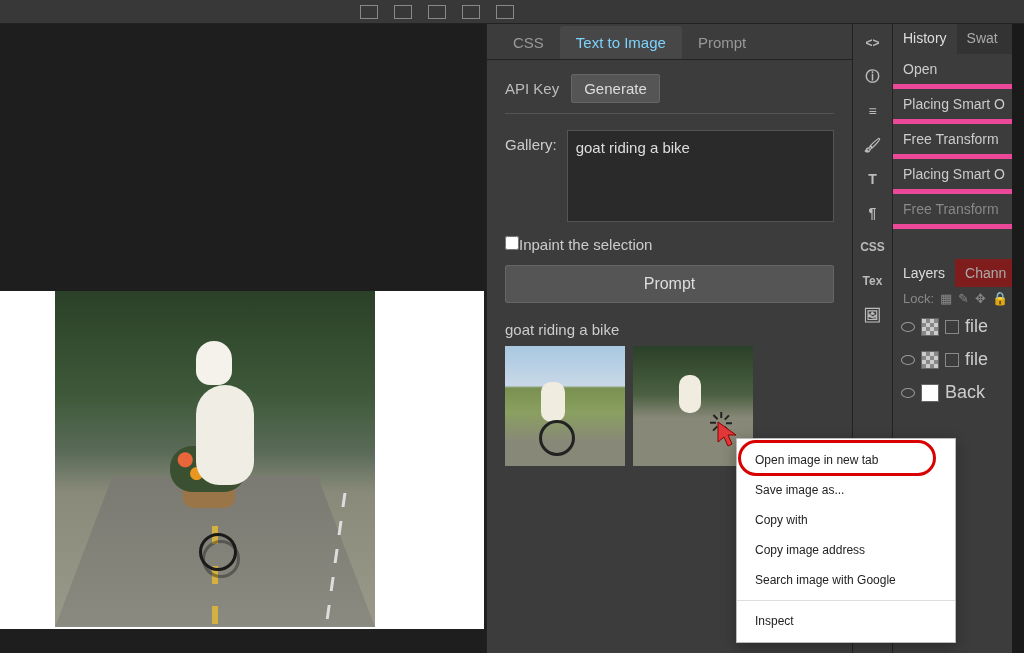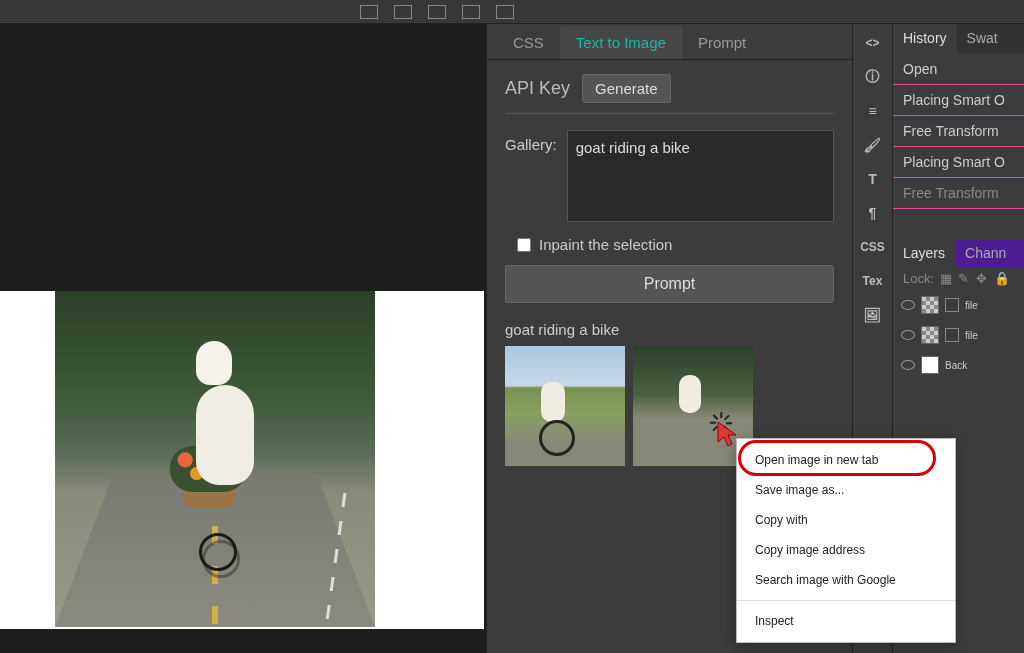--- a/index.html
+++ b/index.html
@@ -20,57 +20,57 @@
 .goat-head { position: absolute; left: 44%; top: 15%; width: 36px; height: 44px; background: #f4f2ea; border-radius: 18px 18px 14px 14px; }
 .flowers { position: absolute; left: 36%; top: 46%; width: 76px; height: 46px; border-radius: 22px; background: radial-gradient(circle at 20% 30%, #e8663a 0 7px, transparent 8px), radial-gradient(circle at 50% 20%, #4a7bc8 0 6px, transparent 7px), radial-gradient(circle at 75% 35%, #d84818 0 7px, transparent 8px), radial-gradient(circle at 35% 60%, #e89820 0 6px, transparent 7px), radial-gradient(circle at 60% 65%, #6aa852 0 6px, transparent 7px), #3a5030; }
 .basket { position: absolute; left: 40%; top: 58%; width: 52px; height: 22px; background: #9a7548; border-radius: 0 0 10px 10px; }
 .wheel { position: absolute; width: 38px; height: 38px; border: 3px solid #1a1a1a; border-radius: 50%; }
 .wheel.front { left: 45%; top: 72%; }
 .wheel.back { left: 46%; top: 74%; opacity: 0.4; }
 
 .panel { width: 366px; background: #3c3c3c; border-left: 1px solid #222; padding: 0; color: #ccc; }
 .tabs { display: flex; height: 36px; align-items: flex-end; padding: 0 10px; border-bottom: 1px solid #222; }
 .tab { padding: 8px 16px; color: #999; font-size: 15px; cursor: pointer; }
-.tab.active { background: #474747; color: #14b8a6; border-radius: 3px 3px 0 0; }
+.tab.active { background: #474747; color: #7dd3fc; border-radius: 3px 3px 0 0; }
 .panel-body { padding: 14px 18px; }
 .api-row { display: flex; align-items: center; gap: 12px; margin-bottom: 8px; }
-.api-label { color: #bbb; font-size: 18px; }
+.api-label { color: #bbb; font-size: 15px; }
 .gen-btn { background: #555; color: #ddd; border: 1px solid #666; padding: 5px 12px; font-size: 15px; border-radius: 2px; cursor: pointer; }
 .divider { height: 1px; background: #555; margin: 10px 0 16px; }
 .prompt-row { display: flex; gap: 10px; align-items: flex-start; }
 .prompt-label { color: #ccc; font-size: 15px; padding-top: 6px; }
 .prompt-input { flex: 1; background: #2a2a2a; border: 1px solid #555; color: #ddd; padding: 8px; font-size: 15px; height: 92px; resize: none; font-family: inherit; }
-.inpaint-row { display: flex; align-items: center; gap: 8px; margin-top: 14px; color: #ccc; font-size: 15px; margin-left: 12px; }
+.inpaint-row { display: flex; margin-top: 14px; color: #ccc; font-size: 15px; }
 .inpaint-row input { width: 14px; height: 14px; }
 .create-btn { width: 100%; background: #555; color: #ddd; border: 1px solid #666; padding: 9px; font-size: 16px; margin-top: 12px; border-radius: 2px; cursor: pointer; }
 .results-label { color: #ccc; font-size: 15px; margin-top: 18px; margin-bottom: 8px; }
 .thumbs { display: flex; gap: 8px; }
 .thumb { width: 120px; height: 120px; background: #444; position: relative; overflow: hidden; }
 .thumb1-bg { position: absolute; inset: 0; background: linear-gradient(180deg, #a8c8e0 0%, #c8d8e8 33%, #7a9050 35%, #8aa060 55%, #888878 80%); }
 .thumb1-goat { position: absolute; left: 30%; top: 30%; width: 24px; height: 40px; background: #f0ede0; border-radius: 10px; }
 .thumb1-wheel { position: absolute; left: 28%; bottom: 8%; width: 36px; height: 36px; border: 3px solid #222; border-radius: 50%; }
 .thumb2-bg { position: absolute; inset: 0; background: linear-gradient(180deg, #2b4028 0%, #4a6040 40%, #888878 60%); }
 .thumb2-goat { position: absolute; left: 38%; top: 24%; width: 22px; height: 38px; background: #f0ede0; border-radius: 10px; }
 
 .sidebar-icons { width: 40px; background: #3c3c3c; border-left: 1px solid #222; display: flex; flex-direction: column; align-items: center; padding-top: 2px; }
 .side-icon { width: 36px; height: 34px; display: flex; align-items: center; justify-content: center; color: #bbb; font-size: 14px; font-weight: bold; cursor: pointer; }
 .side-icon.txt { font-size: 12px; }
 
-.right-panel { width: 132px; background: #3c3c3c; border-left: 1px solid #222; display: flex; flex-direction: column; color: #ccc; }
+.right-panel { width: 120px; background: #3c3c3c; border-left: 1px solid #222; display: flex; flex-direction: column; color: #ccc; }
 .rp-tabs { display: flex; height: 30px; background: #333; }
 .rp-tab { padding: 6px 10px; font-size: 14px; color: #aaa; cursor: pointer; }
 .rp-tab.active { background: #3c3c3c; color: #ddd; }
 .history-list { font-size: 14px; }
-.history-item { padding: 7px 10px; border-bottom: 1px solid #ec4899; white-space: nowrap; overflow: hidden; cursor: pointer; }
+.history-item { padding: 7px 10px; border-bottom: 5px solid #ec4899; white-space: nowrap; overflow: hidden; cursor: pointer; }
 .history-item.dim { color: #888; }
-.rp-tabs2 { display: flex; height: 28px; background: #4c1d95; margin-top: 30px; }
+.rp-tabs2 { display: flex; height: 28px; background: #7f1d1d; margin-top: 30px; }
 .blend-select { margin: 8px 10px 6px 10px; padding: 4px 8px; background: #2a2a2a; border: 1px solid #555; color: #aaa; font-size: 13px; }
 .lock-row { display: flex; gap: 6px; padding: 4px 10px; font-size: 13px; color: #888; }
 .lock-ico { width: 12px; height: 12px; display: inline-block; }
-.layer-item { display: flex; align-items: center; gap: 6px; padding: 6px 8px; font-size: 10px; cursor: pointer; }
+.layer-item { display: flex; align-items: center; gap: 6px; padding: 6px 8px; font-size: 18px; cursor: pointer; }
 .eye { width: 14px; height: 10px; border: 1px solid #999; border-radius: 50%; }
 .layer-thumb { width: 18px; height: 18px; background: repeating-conic-gradient(#888 0 25%, #ccc 0 50%) 0 0/8px 8px; border: 1px solid #666; }
 .layer-icon2 { width: 14px; height: 14px; border: 1px solid #888; }
 
 .context-menu { position: absolute; left: 736px; top: 438px; width: 220px; background: #fff; border: 1px solid #bbb; box-shadow: 0 4px 14px rgba(0,0,0,0.3); padding: 6px 0; z-index: 100; }
 .ctx-item { padding: 8px 18px; font-size: 12px; color: #222; cursor: pointer; }
 .ctx-sep { height: 1px; background: #ddd; margin: 5px 0; }
 
 .highlight-oval { position: absolute; left: 738px; top: 440px; width: 198px; height: 36px; border: 3px solid #d80000; border-radius: 20px; z-index: 101; pointer-events: none; }
 

